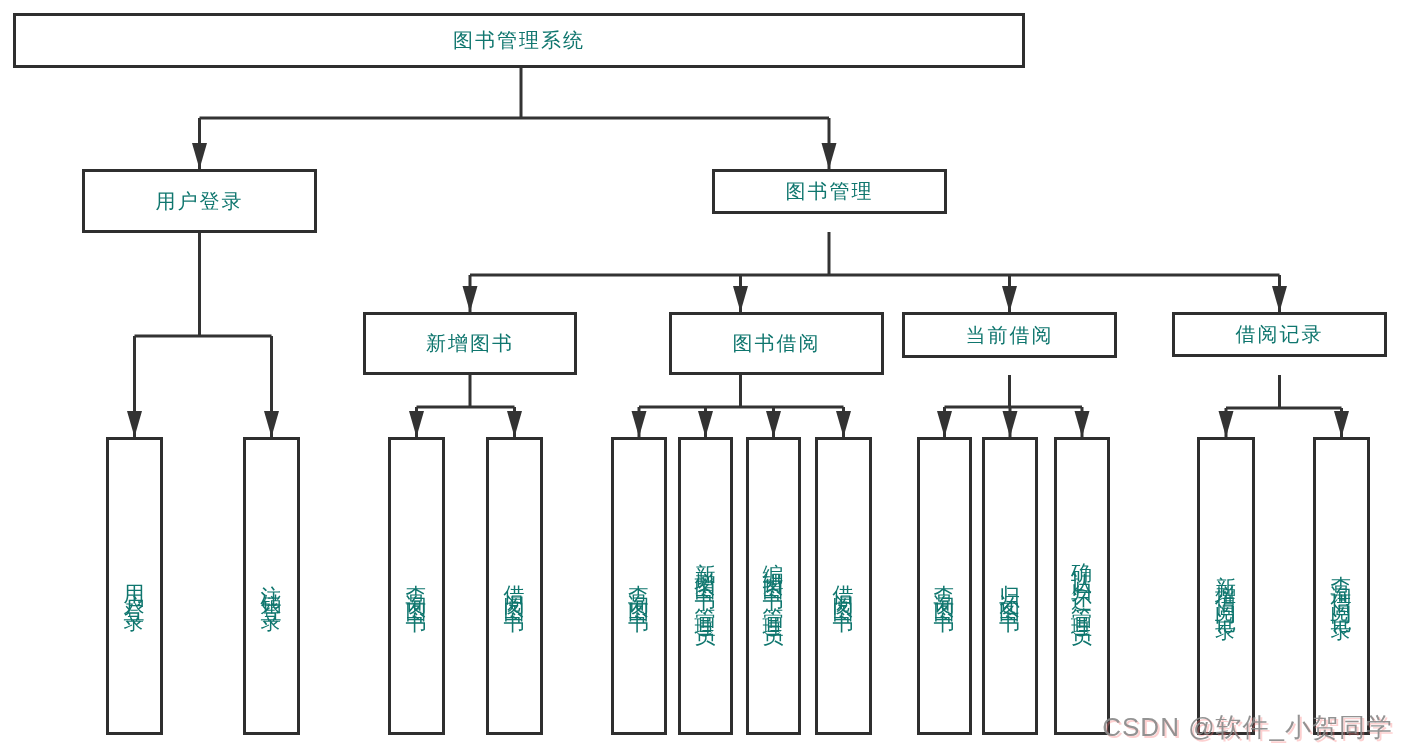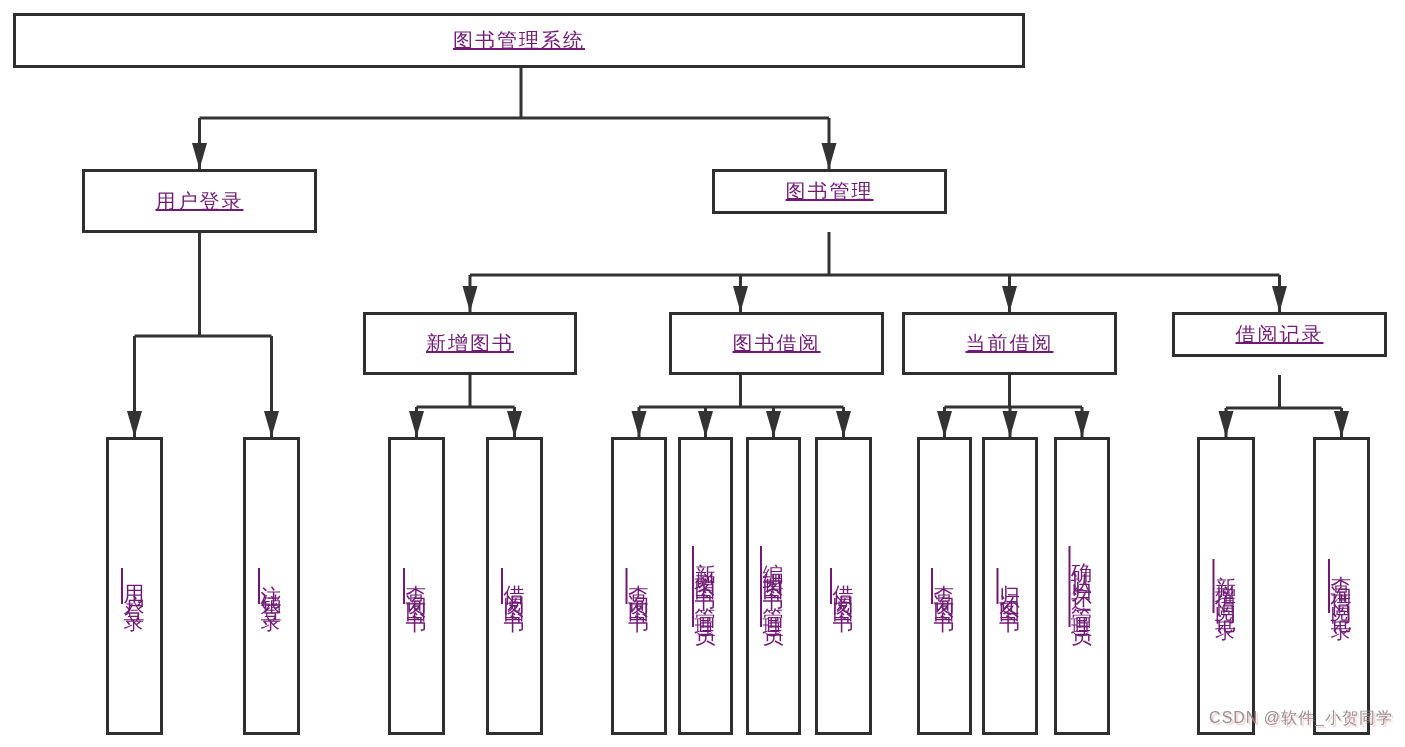--- a/index.html
+++ b/index.html
@@ -18,41 +18,40 @@
     pointer-events: none;
   }
   .node {
     position: absolute;
     box-sizing: border-box;
     border: 3px solid #2f2f2f;
     background: #ffffff;
     display: flex;
     align-items: center;
     justify-content: center;
-    color: #701a75;
-    text-decoration: underline;
+    color: #0f766e;
   }
   .hlabel {
     font-size: 20px;
     letter-spacing: 2px;
     white-space: nowrap;
   }
   .leaf .vlabel {
     writing-mode: vertical-rl;
     text-orientation: mixed;
     font-size: 21px;
     line-height: 1;
     letter-spacing: 9px;
     white-space: nowrap;
   }
   .watermark {
     position: absolute;
     right: 12px;
-    bottom: 18px;
-    font-size: 16px;
+    bottom: 2px;
+    font-size: 26px;
     letter-spacing: 1px;
     color: rgba(138,138,138,0.92);
     text-shadow: 2px 2px 0 rgba(250,120,120,0.35);
     white-space: nowrap;
   }
 </style>
 </head>
 <body>
 
 <div class="canvas">
@@ -122,21 +121,21 @@
   <div class="node" style="left:712px;top:169px;width:235px;height:45px">
     <span class="hlabel">图书管理</span>
   </div>
 
   <div class="node" style="left:363px;top:312px;width:214px;height:63px">
     <span class="hlabel">新增图书</span>
   </div>
   <div class="node" style="left:669px;top:312px;width:215px;height:63px">
     <span class="hlabel">图书借阅</span>
   </div>
-  <div class="node" style="left:902px;top:312px;width:215px;height:63px">
+  <div class="node" style="left:902px;top:312px;width:215px;height:46px">
     <span class="hlabel">当前借阅</span>
   </div>
   <div class="node" style="left:1172px;top:312px;width:215px;height:45px">
     <span class="hlabel">借阅记录</span>
   </div>
 
   <div class="node leaf" style="left:106px;top:437px;width:57px;height:298px">
     <span class="vlabel">用户登录</span>
   </div>
   <div class="node leaf" style="left:243px;top:437px;width:57px;height:298px">

